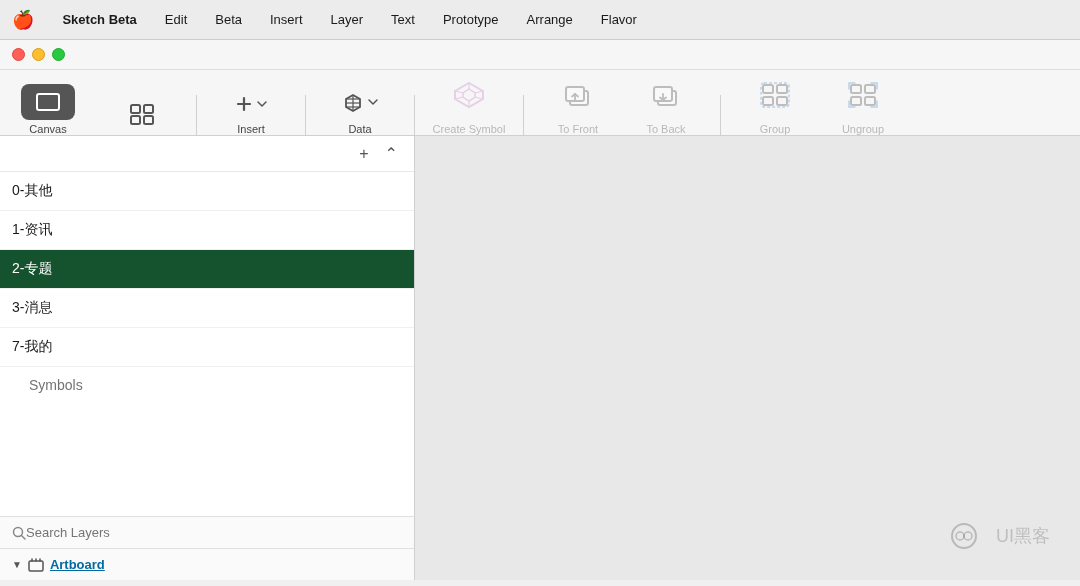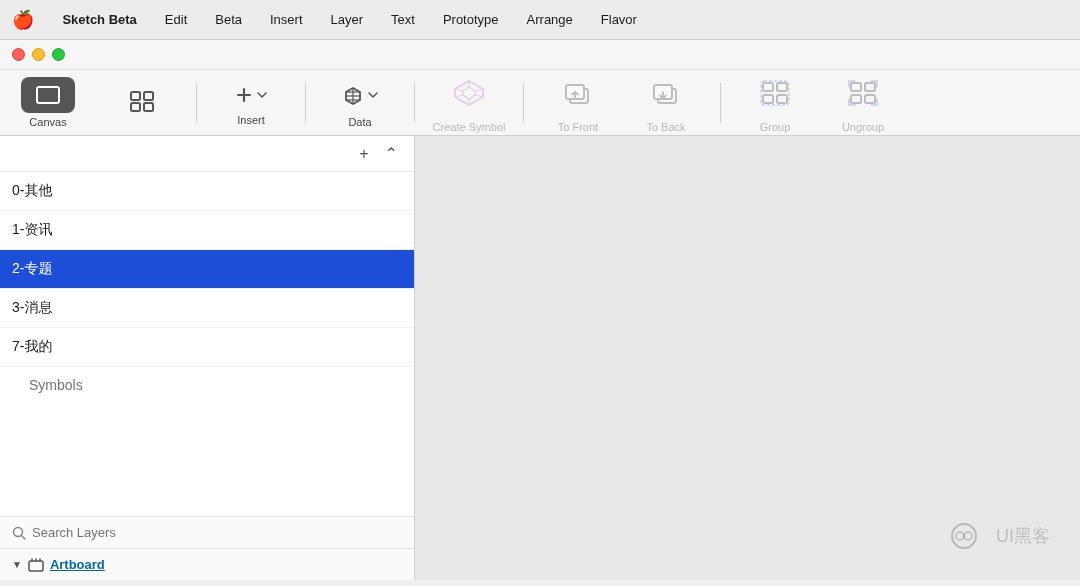--- a/index.html
+++ b/index.html
@@ -51,21 +51,21 @@
       height: 13px;
       border-radius: 50%;
     }
     .tl-red { background: #ff5f57; border: 1px solid #e0443e; }
     .tl-yellow { background: #febc2e; border: 1px solid #d4a017; }
     .tl-green { background: #28c840; border: 1px solid #1aab29; }
 
     
     #toolbar {
       display: flex;
-      align-items: center;
+      align-items: flex-end;
       background: #f6f6f6;
       border-bottom: 1px solid #d0d0d0;
       padding: 0 8px;
       height: 66px;
       gap: 8px;
     }
 
     .toolbar-separator {
       width: 1px;
       height: 40px;
@@ -128,35 +128,35 @@
     }
 
     .page-item {
       padding: 10px 12px;
       font-size: 14px;
       color: #1a1a1a;
       cursor: pointer;
       border-bottom: 1px solid #f0f0f0;
     }
     .page-item.selected {
-      background: #1d4ed8;
+      background: #14532d;
       color: #fff;
     }
     .page-item.partial {
       border-bottom: none;
       color: #737373;
       margin-left: 17px;
     }
 
     #search-bar {
       display: flex;
       align-items: center;
       padding: 8px 12px;
       border-top: 1px solid #e0e0e0;
-      gap: 6px;
+      gap: 0;
       background: #fafafa;
     }
     .search-input {
       flex: 1;
       border: none;
       background: transparent;
       font-size: 13px;
       color: #aaa;
       outline: none;
     }

